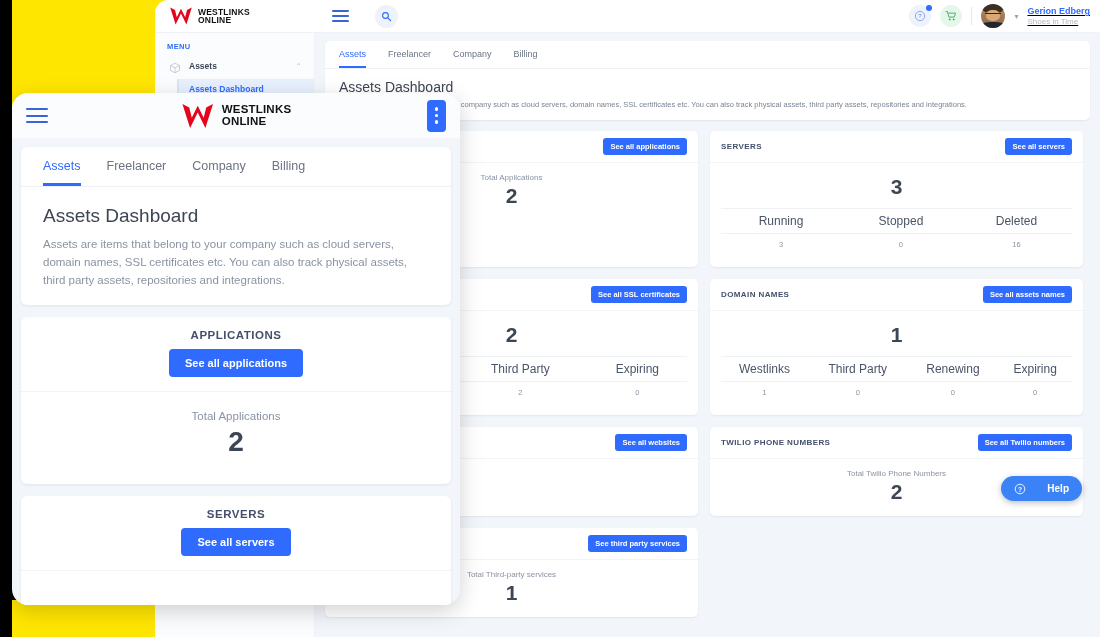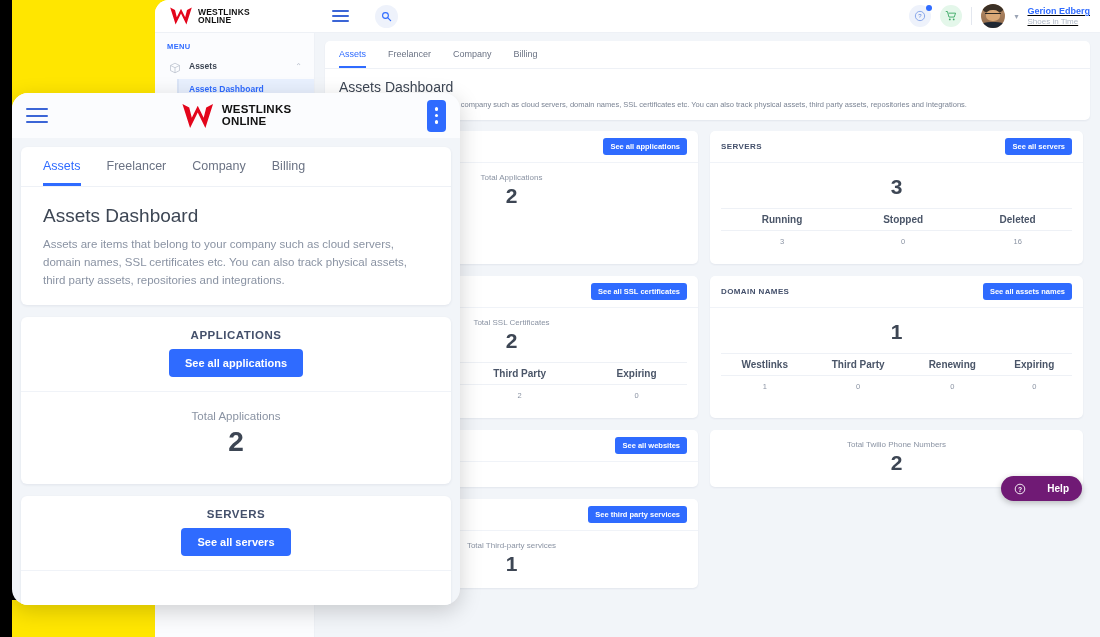--- a/index.html
+++ b/index.html
@@ -95,21 +95,21 @@
   .card-title { font-size: 8px; font-weight: bold; color: #44506b; letter-spacing: .4px;}
   .btn-blue {
     background: #2f6bff; color: #fff; font-size: 7.5px; font-weight: bold;
     border: none; border-radius: 3px; padding: 4px 7px; cursor: pointer; white-space: nowrap;
   }
   .card-body { padding: 10px 11px 12px 11px; text-align: center; }
   .total-label { font-size: 8px; color: #8a93a3; }
   .total-value { font-size: 21px; font-weight: bold; color: #3d4654; margin-top: 2px; }
   .stat-table { width: 100%; border-collapse: collapse; margin-top: 9px; }
   .stat-table th {
-    font-size: 10px; font-weight: bold; color: #4a5costa; color:#4a5568;
+    font-size: 12px; font-weight: normal; color: #4a5costa; color:#4a5568;
     padding: 5px 0; border-top: 1px solid #eef1f6; border-bottom: 1px solid #eef1f6;
   }
   .stat-table td { font-size: 7.5px; color: #8a93a3; padding: 6px 0; }
 
   
   .mobile {
     position: absolute; left: 12px; top: 93px; width: 448px; height: 512px;
     background: #f2f5f9; border-radius: 16px; overflow: hidden;
     box-shadow: 0 6px 22px rgba(0,0,0,.18);
   }
@@ -139,21 +139,21 @@
   .mob-btn {
     margin-top: 8px; background:#2f6bff; color:#fff; font-size:11px; font-weight:bold;
     border:none; border-radius:4px; padding: 8px 16px; cursor:pointer;
   }
   .mob-card-body { text-align:center; padding: 18px 0 26px 0;}
   .mob-total-label { font-size: 11.5px; color:#8a93a3; }
   .mob-total-value { font-size: 28px; font-weight:bold; color:#3d4654; margin-top: 4px;}
 
   
   .help-fab {
-    position: absolute; right: 18px; top: 476px; background: #701a75; color:#fff;
+    position: absolute; right: 18px; top: 476px; background: #3b82f6; color:#fff;
     border-radius: 16px; height: 25px; display:flex; align-items:center; gap:21px;
     padding: 8px 13px; font-size: 10px; font-weight: bold; cursor: pointer;
     box-shadow: 0 2px 6px rgba(0,0,0,.25); z-index: 40;
   }
 </style>
 </head>
 <body>
 
 <div id="root">
 
@@ -281,21 +281,20 @@
                 </table>
             </div>
           </div>
 
           <div class="card">
             <div class="card-head">
               <span class="card-title">SSL CERTIFICATES</span>
               <button class="btn-blue">See all SSL certificates</button>
             </div>
             <div class="card-body">
-              <div class="total-label">Total SSL Certificates</div>
               <div class="total-value">2</div>
               <table class="stat-table">
                 <tbody>
                     <tr>
                   <th>Westlinks</th>
                   <th>Third Party</th>
                   <th>Expiring</th>
                 </tr>
                 <tr>
                   <td>0</td>
@@ -334,20 +333,24 @@
           </div>
 
           <div class="card">
             <div class="card-head">
               <span class="card-title">WEBSITES</span>
               <button class="btn-blue">See all websites</button>
             </div>
           </div>
 
           <div class="card">
+            <div class="card-head">
+              <span class="card-title">TWILIO PHONE NUMBERS</span>
+              <button class="btn-blue">See all Twilio numbers</button>
+            </div>
             <div class="card-body">
               <div class="total-label">Total Twilio Phone Numbers</div>
               <div class="total-value">2</div>
             </div>
           </div>
 
           <div class="card">
             <div class="card-head">
               <span class="card-title">THIRD PARTY SERVICES</span>
               <button class="btn-blue">See third party services</button>

